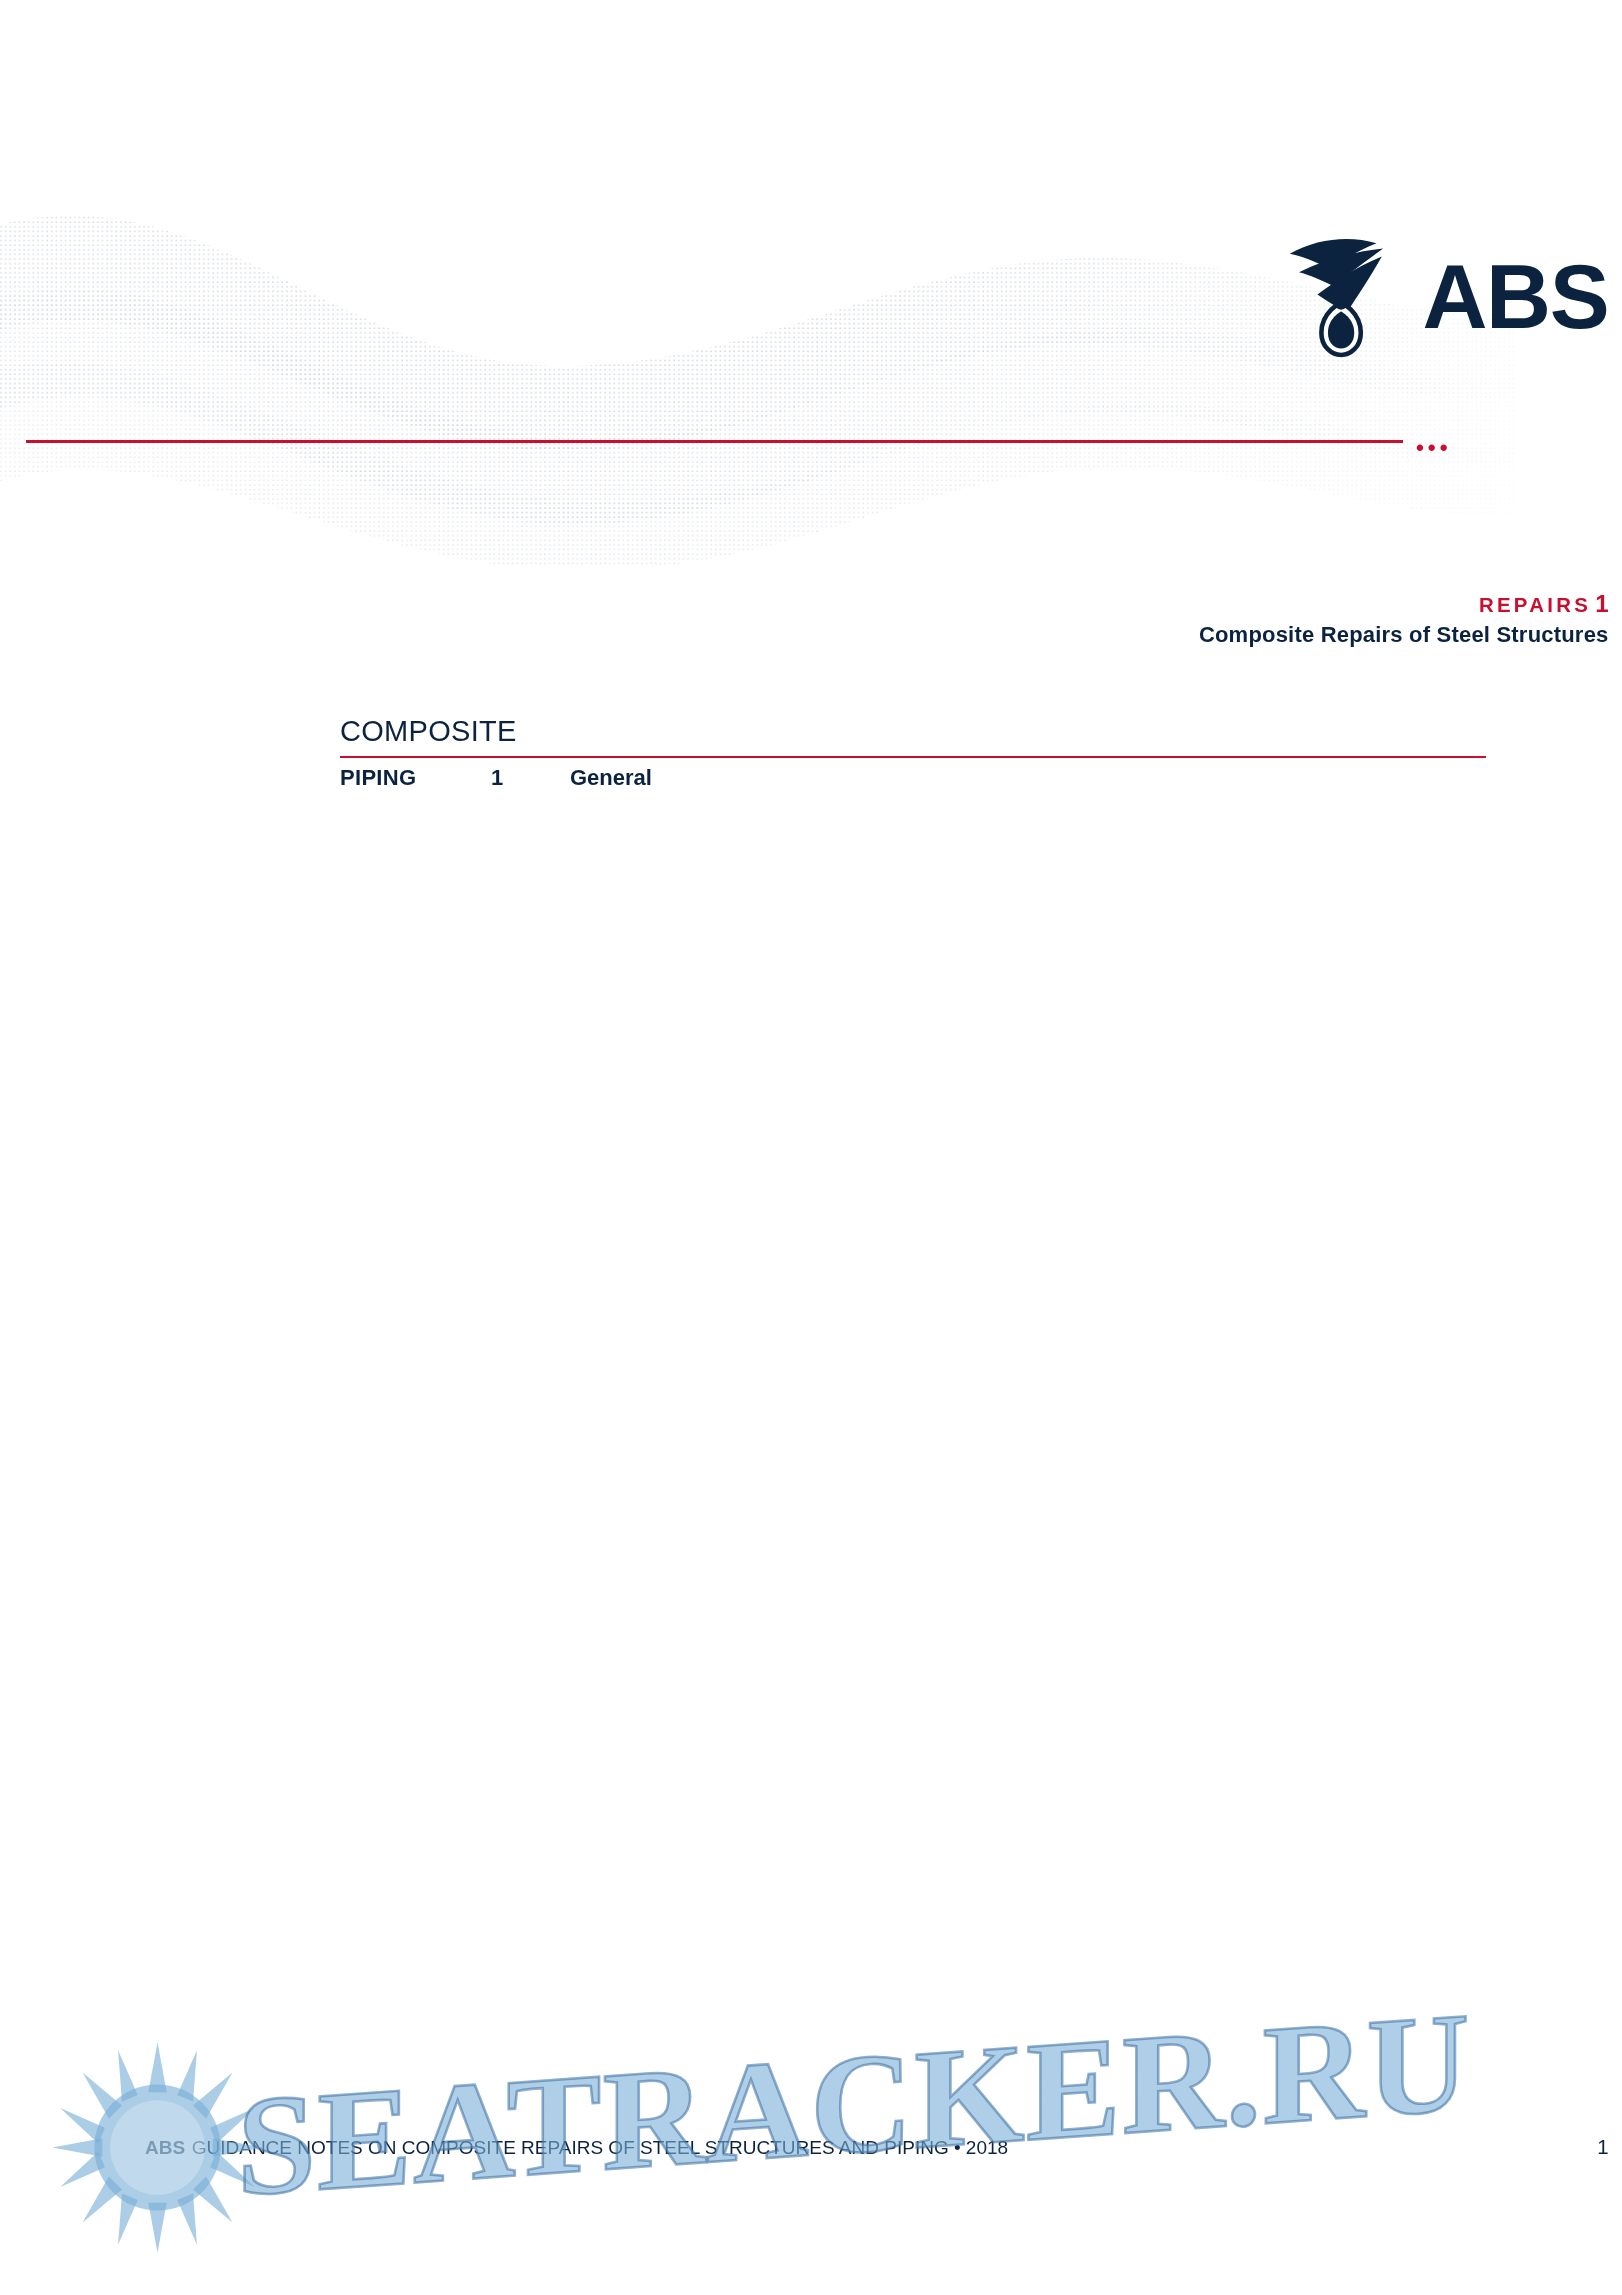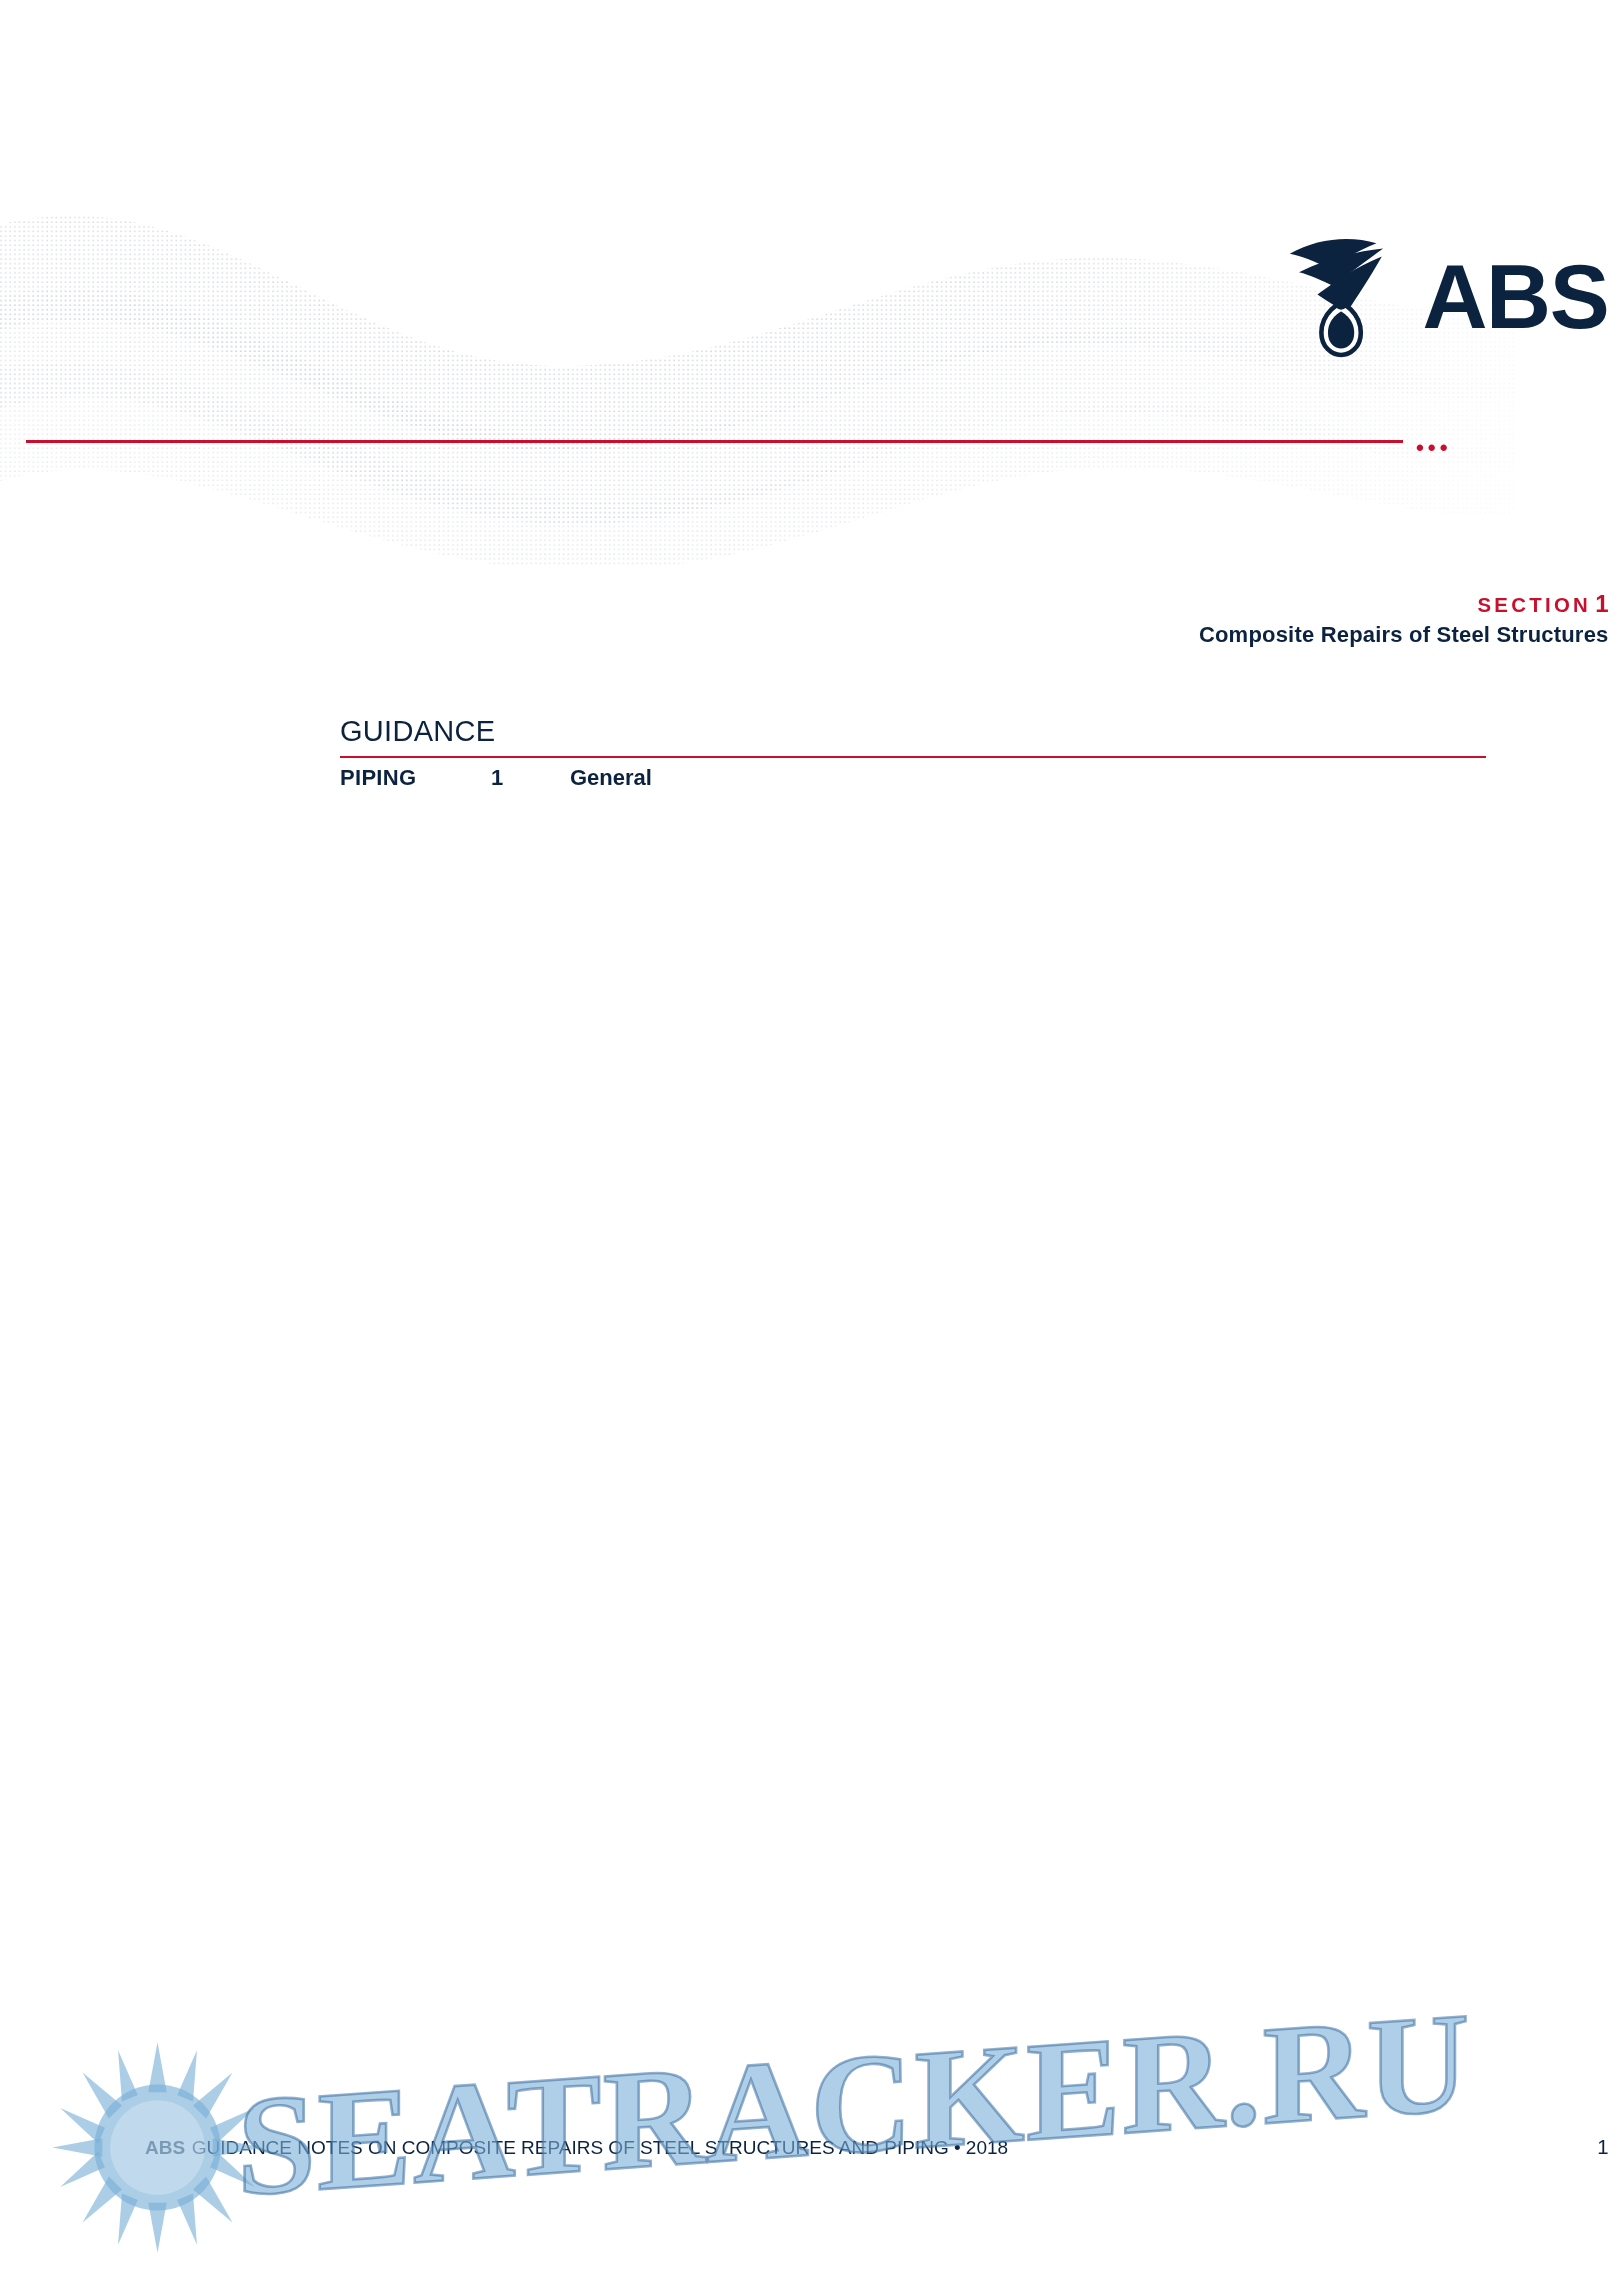--- a/index.html
+++ b/index.html
@@ -261,26 +261,26 @@
       <path d="M32,58 C72,38 120,26 160,22 C130,44 104,62 86,80 C66,70 48,62 32,58 Z" fill="#0c2340"></path>
       <path d="M60,92 C84,74 118,50 158,34 C140,66 120,96 104,120 C88,110 72,100 60,92 Z" fill="#0c2340"></path>
       <path d="M96,104 C96,104 126,118 126,150 C126,172 110,184 96,184 C82,184 66,172 66,150 C66,118 96,104 96,104 Z" fill="#ffffff" stroke="#0c2340" stroke-width="7"></path>
       <path d="M96,118 C96,118 116,128 116,150 C116,166 106,174 96,174 C86,174 76,166 76,150 C76,128 96,118 96,118 Z" fill="#0c2340"></path>
       <circle cx="96" cy="104" r="11" fill="#0c2340"></circle>
     </svg>
     <div class="logo-text">ABS</div>
   </div>
 
   <div class="chapter-line">
-    <span>SECTION</span><span class="num">1</span>
+    <span>REPAIRS</span><span class="num">1</span>
   </div>
   <div class="chapter-title">Composite Repairs of Steel Structures</div>
 
   <div class="contents-wrap">
-    <div class="contents-title">GUIDANCE</div>
+    <div class="contents-title">COMPOSITE</div>
     <div class="contents-rule"></div>
 
     <div class="toc-row section-level">
       <span class="col-section">PIPING</span>
       <span class="col-secnum">1</span>
       <span class="label">General</span>
       <span class="leader"></span>
       <span class="page">4</span>
     </div>
 

